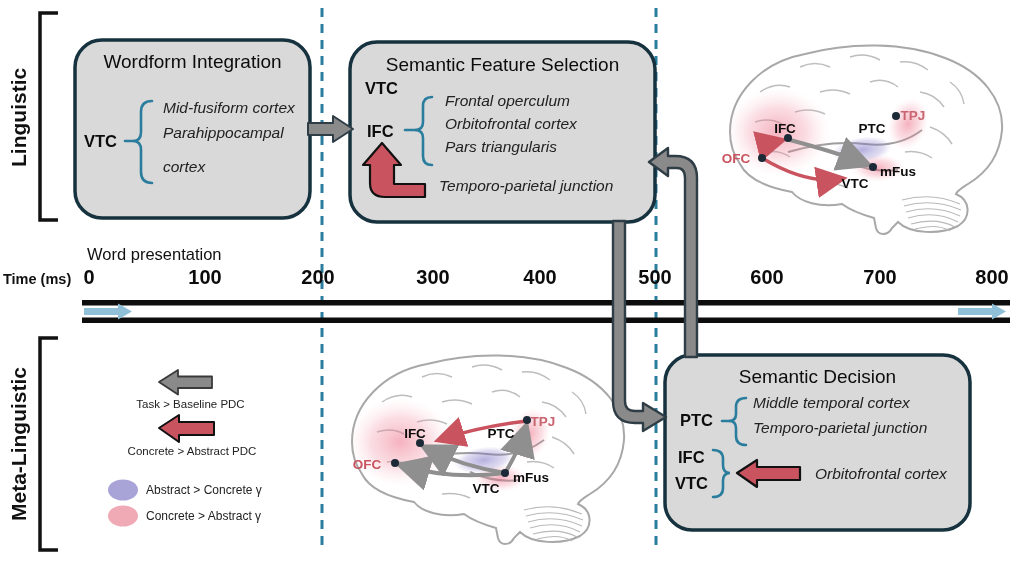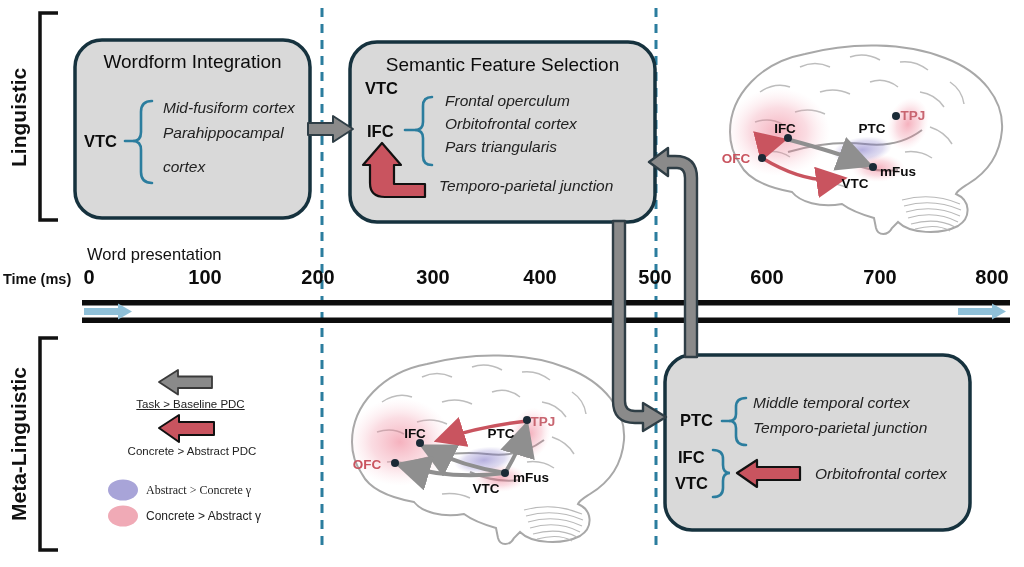--- a/index.html
+++ b/index.html
@@ -171,37 +171,38 @@
 <div class="txt region" style="left:156px;top:158px;">cortex</div>
 
 <div class="txt box-title" style="left:350px;top:54px;width:305px;">Semantic Feature Selection</div>
 <div class="txt acro" style="left:365px;top:79px;">VTC</div>
 <div class="txt acro" style="left:367px;top:122px;">IFC</div>
 <div class="txt region" style="left:438px;top:92px;">Frontal operculum</div>
 <div class="txt region" style="left:438px;top:115px;">Orbitofrontal cortex</div>
 <div class="txt region" style="left:438px;top:138px;">Pars triangularis</div>
 <div class="txt region" style="left:432px;top:177px;">Temporo-parietal junction</div>
 
+<div class="txt box-title" style="left:665px;top:366px;width:305px;">Semantic Decision</div>
 <div class="txt acro" style="left:680px;top:411px;">PTC</div>
 <div class="txt region" style="left:746px;top:394px;">Middle temporal cortex</div>
 <div class="txt region" style="left:746px;top:419px;">Temporo-parietal junction</div>
 <div class="txt acro" style="left:678px;top:448px;">IFC</div>
 <div class="txt acro" style="left:675px;top:474px;">VTC</div>
 <div class="txt region" style="left:808px;top:465px;">Orbitofrontal cortex</div>
 
 <div class="txt" style="left:87px;top:245px;font-size:16.5px;">Word presentation</div>
 <div class="txt" style="left:3px;top:271px;font-weight:bold;font-size:14.5px;">Time (ms)</div>
 <span class="tick" style="left:54px;top:266px;">0</span>
 <span class="tick" style="left:170px;top:266px;">100</span>
 <span class="tick" style="left:283px;top:266px;">200</span>
 <span class="tick" style="left:398px;top:266px;">300</span>
 <span class="tick" style="left:505px;top:266px;">400</span>
 <span class="tick" style="left:620px;top:266px;">500</span>
 <span class="tick" style="left:732px;top:266px;">600</span>
 <span class="tick" style="left:845px;top:266px;">700</span>
 <span class="tick" style="left:957px;top:266px;">800</span>
 
-<div class="legend-label" style="left:113px;top:398px;width:155px;text-decoration:underline;">Task &gt; Baseline PDC</div>
+<div class="legend-label" style="left:113px;top:398px;width:155px;">Task &gt; Baseline PDC</div>
 <div class="legend-label" style="left:108px;top:445px;width:168px;">Concrete &gt; Abstract PDC</div>
-<div class="legend-label-sm" style="left:146px;top:483px;font-family:Liberation Serif, serif;">Abstract &gt; Concrete γ</div>
+<div class="legend-label-sm" style="left:146px;top:483px;">Abstract &gt; Concrete γ</div>
 <div class="legend-label-sm" style="left:146px;top:509px;">Concrete &gt; Abstract γ</div>
 
 </div>
 
 </body></html>

